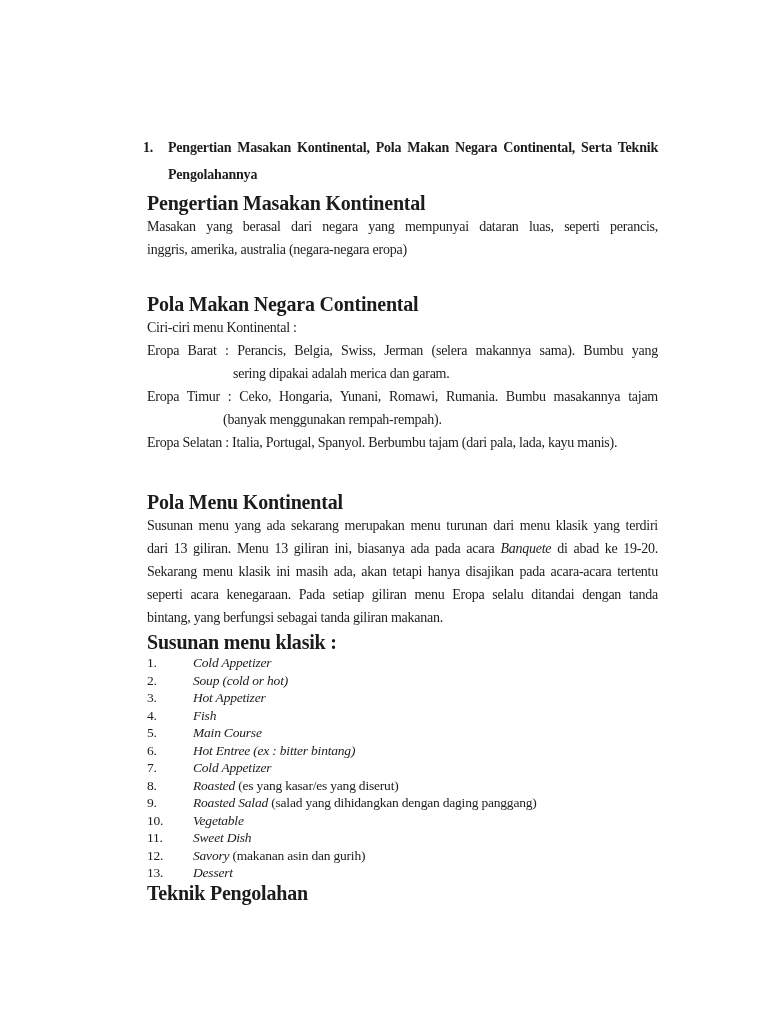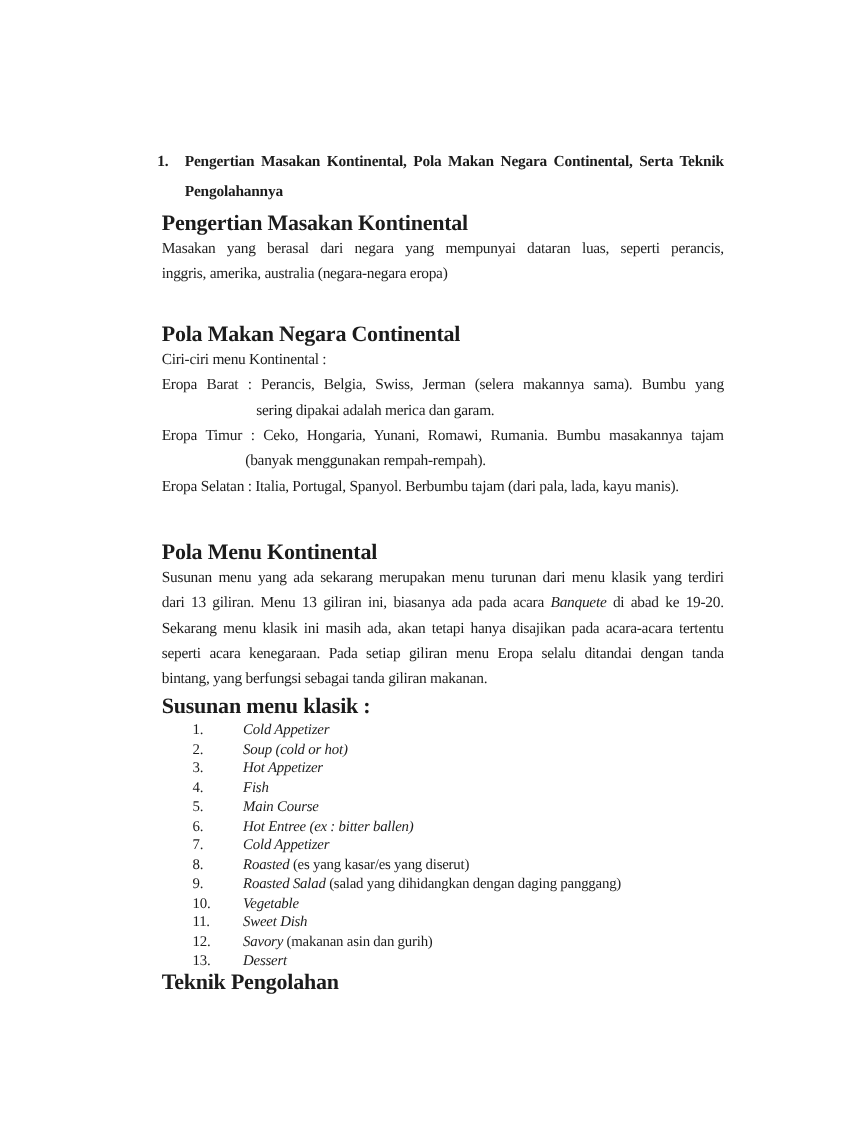--- a/index.html
+++ b/index.html
@@ -55,21 +55,20 @@
   .title-text { margin-left: 21px; }
   
   .ind-barat { text-indent: 86px; }
   .ind-timur { text-indent: 76px; }
   
   .menu-list { margin: 0; padding: 0; list-style: none; }
   .menu-item {
     font-size: 13.5px;
     line-height: 17.5px;
     letter-spacing: -0.2px;
-    margin-left: 28px;
   }
   .mi-num { display: inline-block; width: 46px; font-style: normal; }
   .mi-name { font-style: italic; }
   .mi-note { font-style: normal; }
   i { font-style: italic; }
 </style>
 </head>
 <body>
 
 <div class="page">
@@ -103,21 +102,21 @@
     <div class="ln">bintang, yang berfungsi sebagai tanda giliran makanan.</div>
 
     <div class="h mt-menu">Susunan menu klasik :</div>
 
     <div class="menu-list">
       <div class="menu-item"><span class="mi-num">1.</span><span class="mi-name">Cold Appetizer</span><span class="mi-note"></span></div>
       <div class="menu-item"><span class="mi-num">2.</span><span class="mi-name">Soup (cold or hot)</span><span class="mi-note"></span></div>
       <div class="menu-item"><span class="mi-num">3.</span><span class="mi-name">Hot Appetizer</span><span class="mi-note"></span></div>
       <div class="menu-item"><span class="mi-num">4.</span><span class="mi-name">Fish</span><span class="mi-note"></span></div>
       <div class="menu-item"><span class="mi-num">5.</span><span class="mi-name">Main Course</span><span class="mi-note"></span></div>
-      <div class="menu-item"><span class="mi-num">6.</span><span class="mi-name">Hot Entree (ex : bitter ballen)</span><span class="mi-note"></span></div>
+      <div class="menu-item"><span class="mi-num">6.</span><span class="mi-name">Hot Entree (ex : bitter bintang)</span><span class="mi-note"></span></div>
       <div class="menu-item"><span class="mi-num">7.</span><span class="mi-name">Cold Appetizer</span><span class="mi-note"></span></div>
       <div class="menu-item"><span class="mi-num">8.</span><span class="mi-name">Roasted</span><span class="mi-note"> (es yang kasar/es yang diserut)</span></div>
       <div class="menu-item"><span class="mi-num">9.</span><span class="mi-name">Roasted Salad</span><span class="mi-note"> (salad yang dihidangkan dengan daging panggang)</span></div>
       <div class="menu-item"><span class="mi-num">10.</span><span class="mi-name">Vegetable</span><span class="mi-note"></span></div>
       <div class="menu-item"><span class="mi-num">11.</span><span class="mi-name">Sweet Dish</span><span class="mi-note"></span></div>
       <div class="menu-item"><span class="mi-num">12.</span><span class="mi-name">Savory</span><span class="mi-note"> (makanan asin dan gurih)</span></div>
       <div class="menu-item"><span class="mi-num">13.</span><span class="mi-name">Dessert</span><span class="mi-note"></span></div>
     </div>
 
     <div class="h">Teknik Pengolahan</div>

